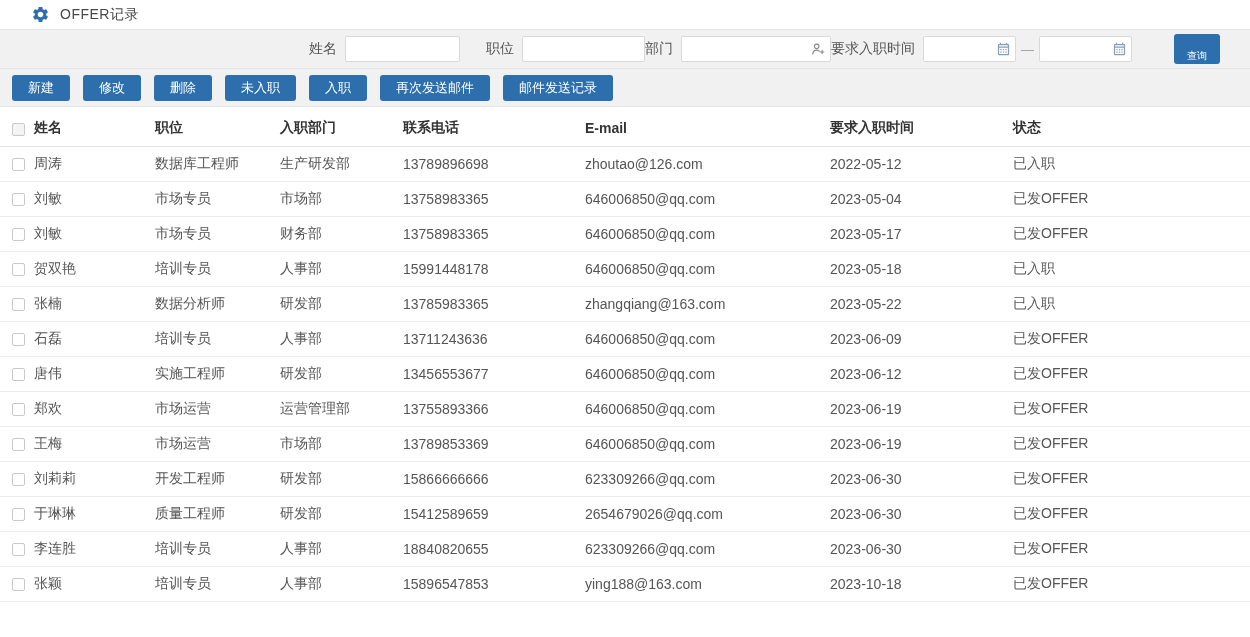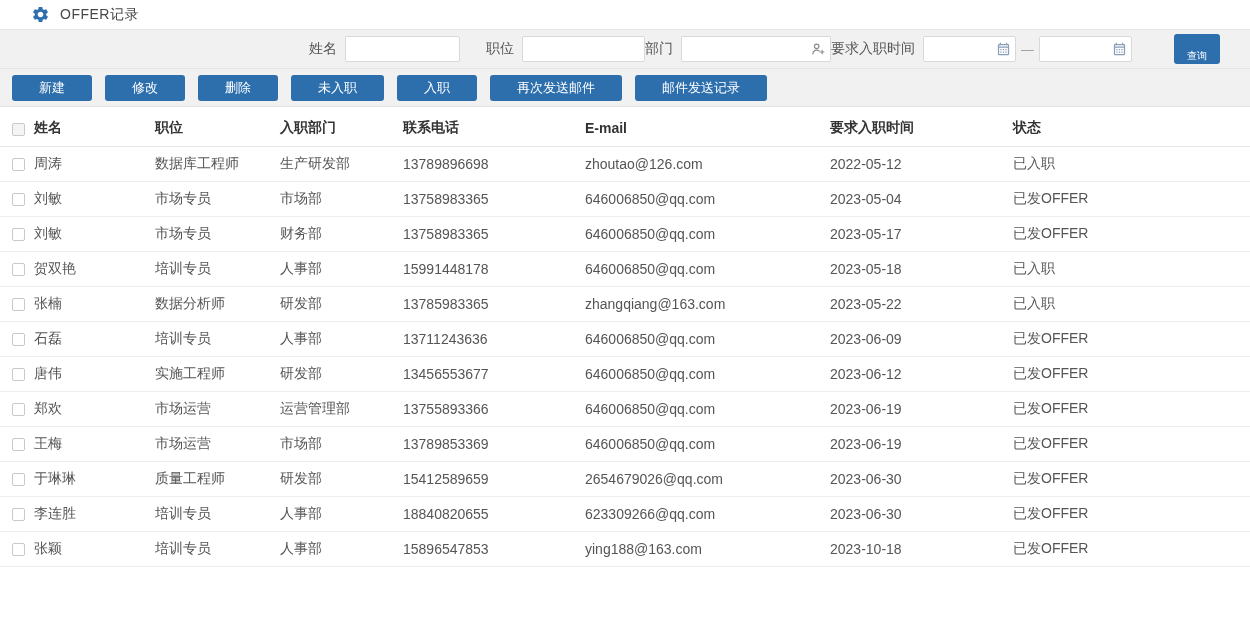--- a/index.html
+++ b/index.html
@@ -54,21 +54,21 @@
     font-family: inherit;
   }
   .search-btn { margin-left: 42px; }
 
   .toolbar {
     height: 38px;
     display: flex; align-items: center;
     padding-left: 12px;
     border-bottom: 1px solid #e3e3e3;
   }
-  .toolbar .btn-primary { margin-right: 13px; height: 26px; font-size: 13px; padding: 0 27px; text-align: right; }
+  .toolbar .btn-primary { margin-right: 13px; height: 26px; font-size: 13px; padding: 0 16px; text-align: right; }
 
   
   .table-wrap { background: #fff; padding-top: 4px; }
   table { width: 100%; border-collapse: collapse; table-layout: fixed; }
   col.c-check { width: 30px; }
   col.c-name  { width: 121px; }
   col.c-pos   { width: 125px; }
   col.c-dept  { width: 123px; }
   col.c-phone { width: 182px; }
   col.c-mail  { width: 245px; }
@@ -266,20 +266,30 @@
           <td>王梅</td>
           <td>市场运营</td>
           <td>市场部</td>
           <td>13789853369</td>
           <td>646006850@qq.com</td>
           <td>2023-06-19</td>
           <td>已发OFFER</td>
         </tr>
         <tr>
           <td class="col-check"><span class="checkbox"></span></td>
+          <td>刘莉莉</td>
+          <td>开发工程师</td>
+          <td>研发部</td>
+          <td>15866666666</td>
+          <td>623309266@qq.com</td>
+          <td>2023-06-30</td>
+          <td>已发OFFER</td>
+        </tr>
+        <tr>
+          <td class="col-check"><span class="checkbox"></span></td>
           <td>于琳琳</td>
           <td>质量工程师</td>
           <td>研发部</td>
           <td>15412589659</td>
           <td>2654679026@qq.com</td>
           <td>2023-06-30</td>
           <td>已发OFFER</td>
         </tr>
         <tr>
           <td class="col-check"><span class="checkbox"></span></td>

